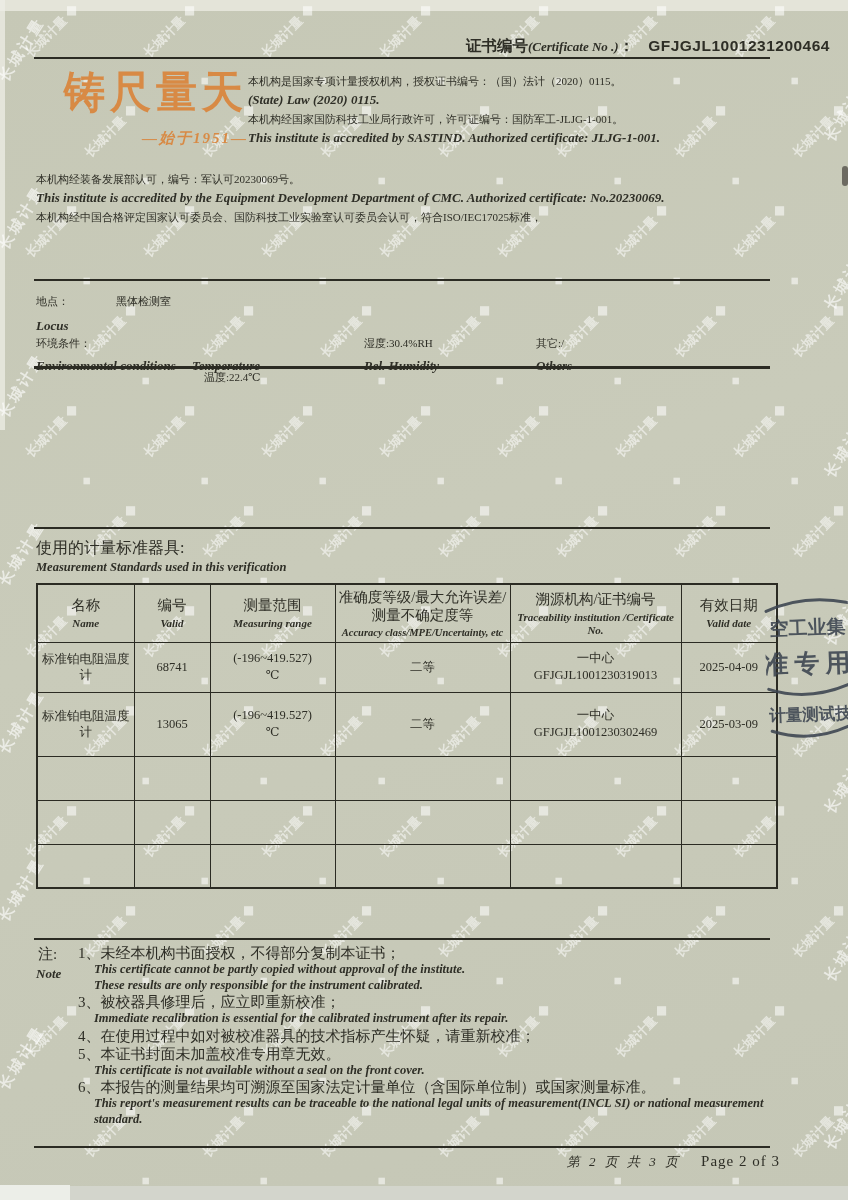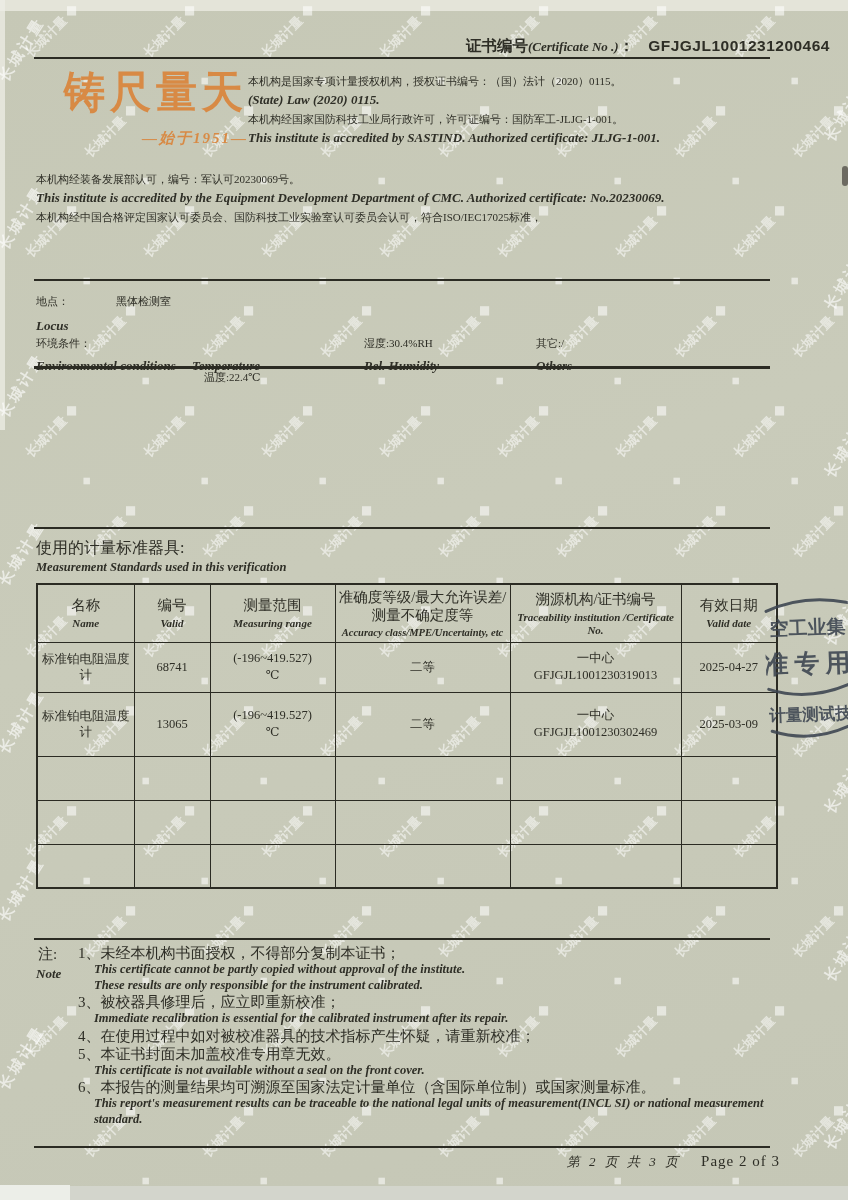--- a/index.html
+++ b/index.html
@@ -374,21 +374,21 @@
               <div class="c-sm">℃</div>
             </td>
         <td>
               <div class="c-txt">二等</div>
             </td>
         <td>
               <div class="c-sm">一中心</div>
               <div class="c-sm">GFJGJL1001230319013</div>
             </td>
         <td>
-              <div class="c-txt">2025-04-27</div>
+              <div class="c-txt">2025-04-09</div>
             </td>
       </tr>
       <tr class="r2">
         <td>
               <div class="c-txt">标准铂电阻温度计</div>
             </td>
         <td>
               <div class="c-txt">13065</div>
             </td>
         <td>

